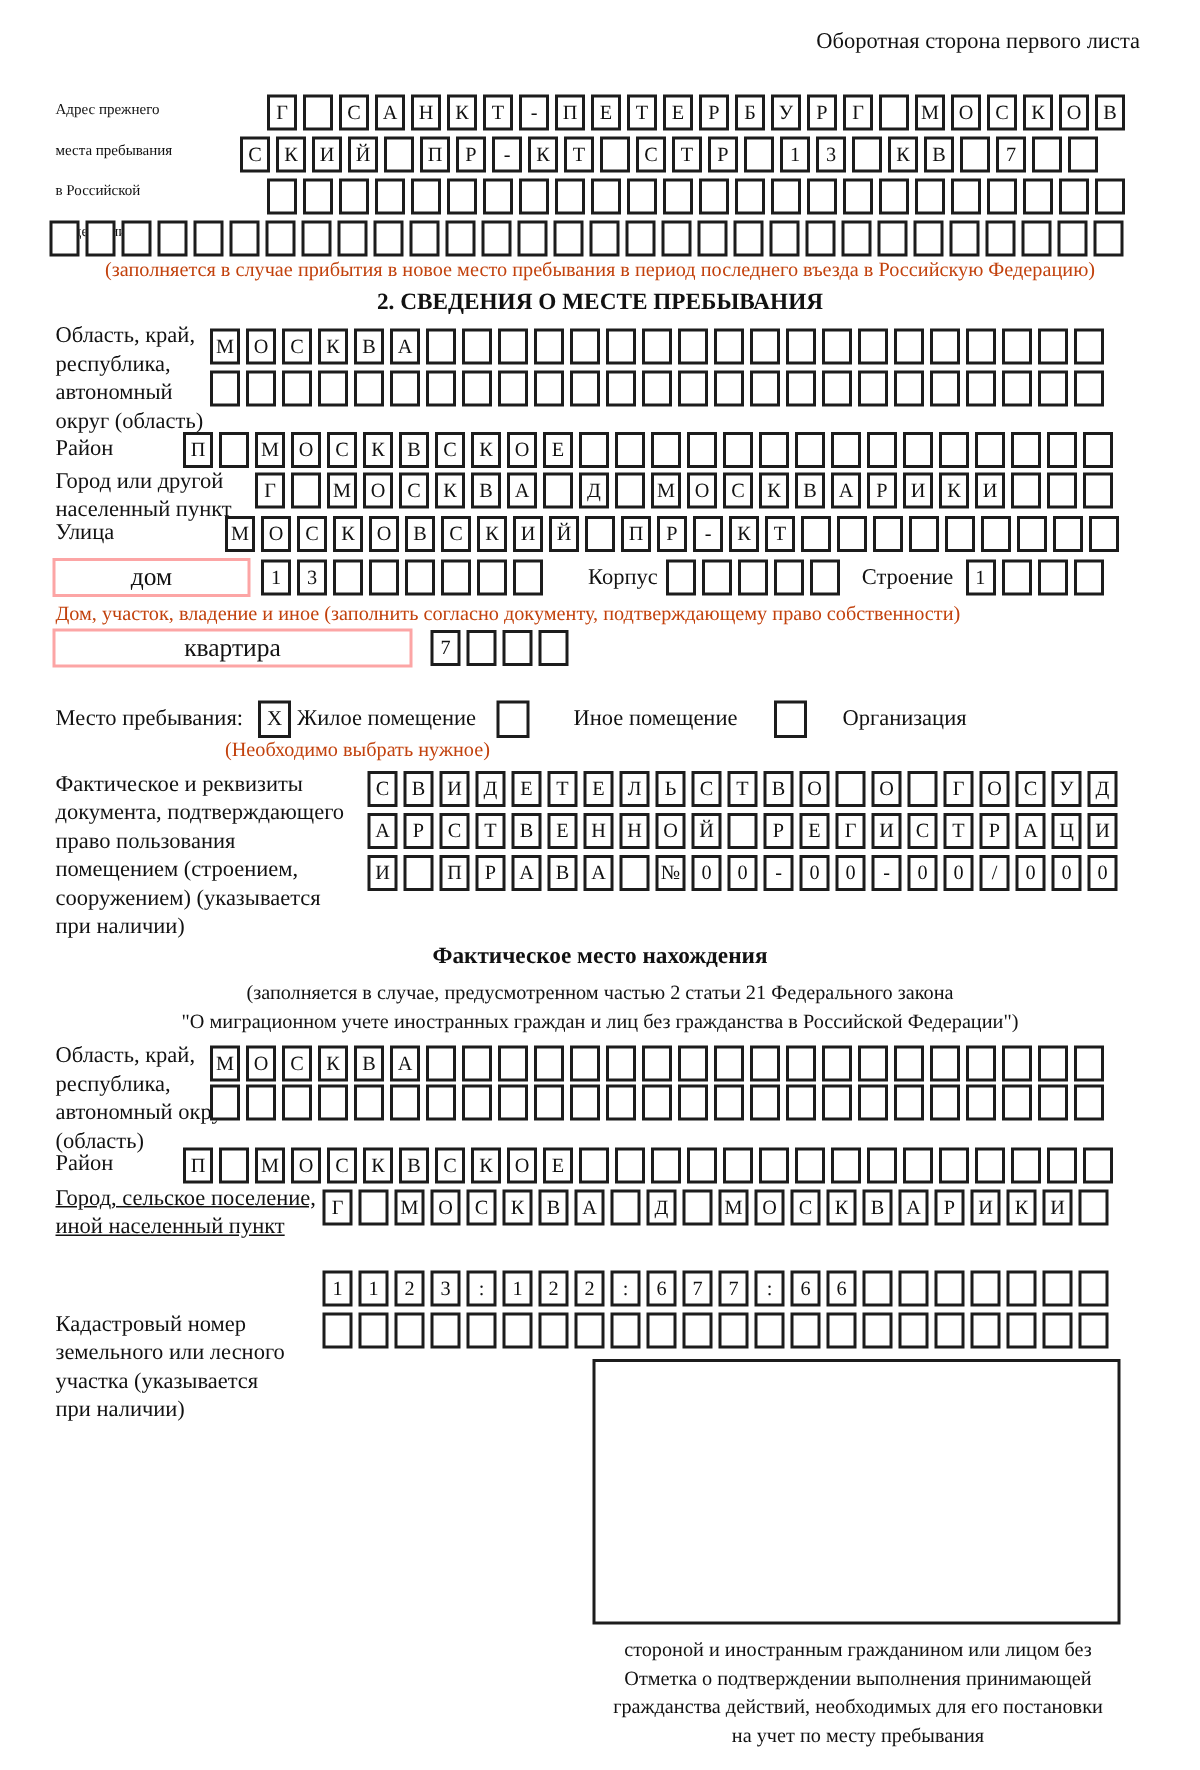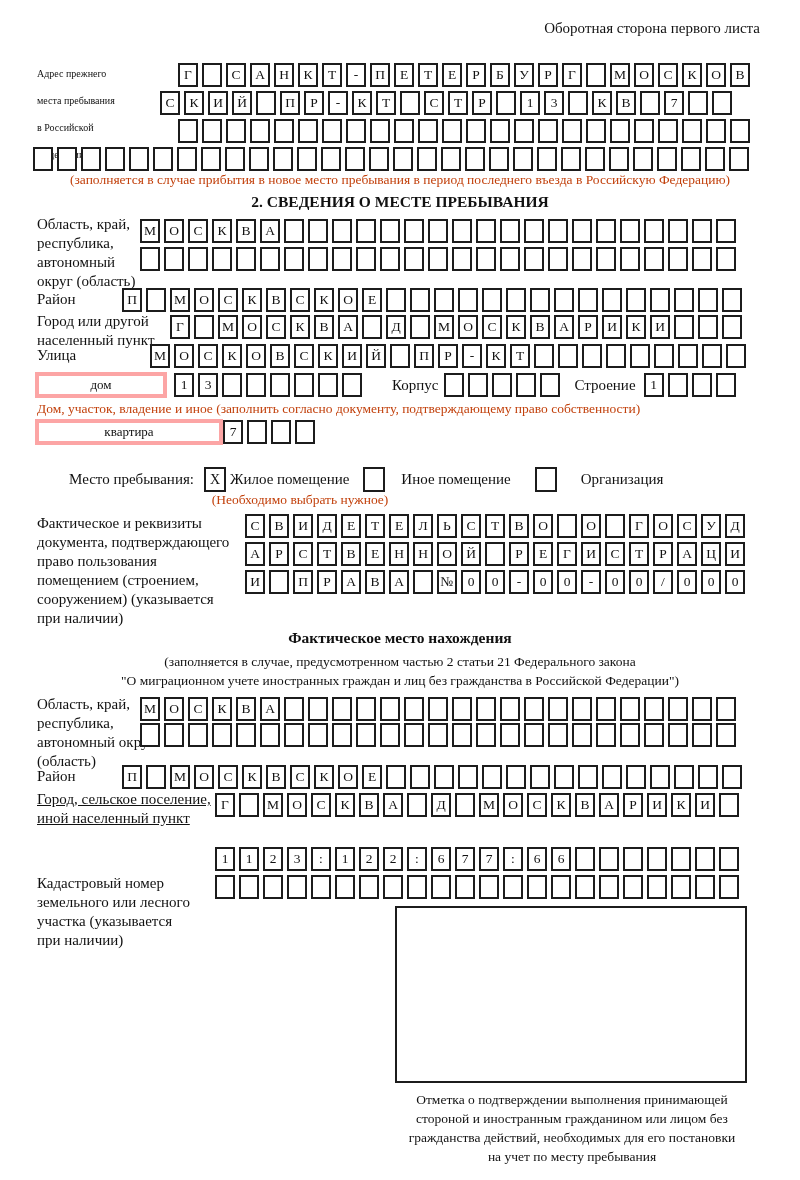--- a/index.html
+++ b/index.html
@@ -13,23 +13,23 @@
   .cellrow { position:absolute; display:flex; gap:4px; }
   .cell {
     width:20px; height:24px; box-sizing:border-box; border:2px solid #1c1c1c;
     display:flex; align-items:center; justify-content:center;
     font-size:13.5px; font-family:"Liberation Serif", serif; background:#fff;
   }
   .caption { font-size:13.5px; color:#c2410c; }
   .center { text-align:center; width:100%; left:0; }
   .title { font-weight:bold; font-size:15.5px; }
   .widebox {
-    box-sizing:border-box; border:4px solid #fca5a5; height:26px;
+    box-sizing:border-box; border:2px solid #fca5a5; height:26px;
     display:flex; align-items:center; justify-content:center;
-    font-size:13px; background:#fff;
+    font-size:17px; background:#fff;
   }
   .inline-row { position:absolute; display:flex; align-items:center; }
   .inline-row .cells { display:flex; gap:4px; }
   .checkbox {
     width:22px; height:25px; box-sizing:border-box; border:2px solid #1c1c1c;
     display:flex; align-items:center; justify-content:center;
     font-size:14px; background:#fff;
   }
   .stampbox { box-sizing:border-box; border:2px solid #1c1c1c; background:#fff; }
   .note { font-size:13.5px; line-height:19px; }
@@ -336,39 +336,39 @@
     <div class="cells">
         <span class="cell">1</span>
         <span class="cell"></span>
         <span class="cell"></span>
         <span class="cell"></span>
       </div>
   </div>
   <div class="abs caption" style="left:37px; top:401px;">Дом, участок, владение и иное (заполнить согласно документу, подтверждающему право собственности)</div>
 
   <div class="inline-row" style="left:35px; top:419px;">
-    <div class="widebox" style="width:188px; margin-right:0;">квартира</div>
+    <div class="widebox" style="width:240px; margin-right:12px;">квартира</div>
     <div class="cells">
         <span class="cell">7</span>
         <span class="cell"></span>
         <span class="cell"></span>
         <span class="cell"></span>
       </div>
   </div>
 
   <div class="inline-row" style="left:37px; top:467px;">
-    <div class="lbl" style="margin-right:10px;margin-left:32px;">Место пребывания:</div>
+    <div class="lbl" style="margin-right:10px;">Место пребывания:</div>
     <div class="checkbox">X</div>
     <div class="lbl" style="margin-left:4px;">Жилое помещение</div>
     <div class="checkbox" style="margin-left:14px;"></div>
-    <div class="lbl" style="margin-left:16px;">Иное помещение</div>
+    <div class="lbl" style="margin-left:29px;">Иное помещение</div>
     <div class="checkbox" style="margin-left:24px;"></div>
     <div class="lbl" style="margin-left:24px;">Организация</div>
   </div>
-  <div class="abs caption" style="left:150px; top:492px; width:300px; text-align:center;">(Необходимо выбрать нужное)</div>
+  <div class="abs caption" style="left:150px; top:492px; width:300px; text-align:left;">(Необходимо выбрать нужное)</div>
 
   <div class="abs lbl" style="left:37px; top:514px; width:205px;">
       <div>Фактическое и реквизиты</div>
       <div>документа, подтверждающего</div>
       <div>право пользования</div>
       <div>помещением (строением,</div>
       <div>сооружением) (указывается</div>
       <div>при наличии)</div>
     </div>
   <div class="cellrow" style="left:245px; top:514px;">
@@ -617,19 +617,19 @@
       <span class="cell"></span>
       <span class="cell"></span>
       <span class="cell"></span>
       <span class="cell"></span>
       <span class="cell"></span>
       <span class="cell"></span>
     </div>
 
   <div class="abs stampbox" style="left:395px; top:906px; width:352px; height:177px;"></div>
   <div class="abs note" style="left:362px; top:1090px; width:420px; text-align:center;">
+      <div>стороной и иностранным гражданином или лицом без</div>
       <div>Отметка о подтверждении выполнения принимающей</div>
-      <div>стороной и иностранным гражданином или лицом без</div>
       <div>гражданства действий, необходимых для его постановки</div>
       <div>на учет по месту пребывания</div>
     </div>
 
 </div>
 
 </body></html>

